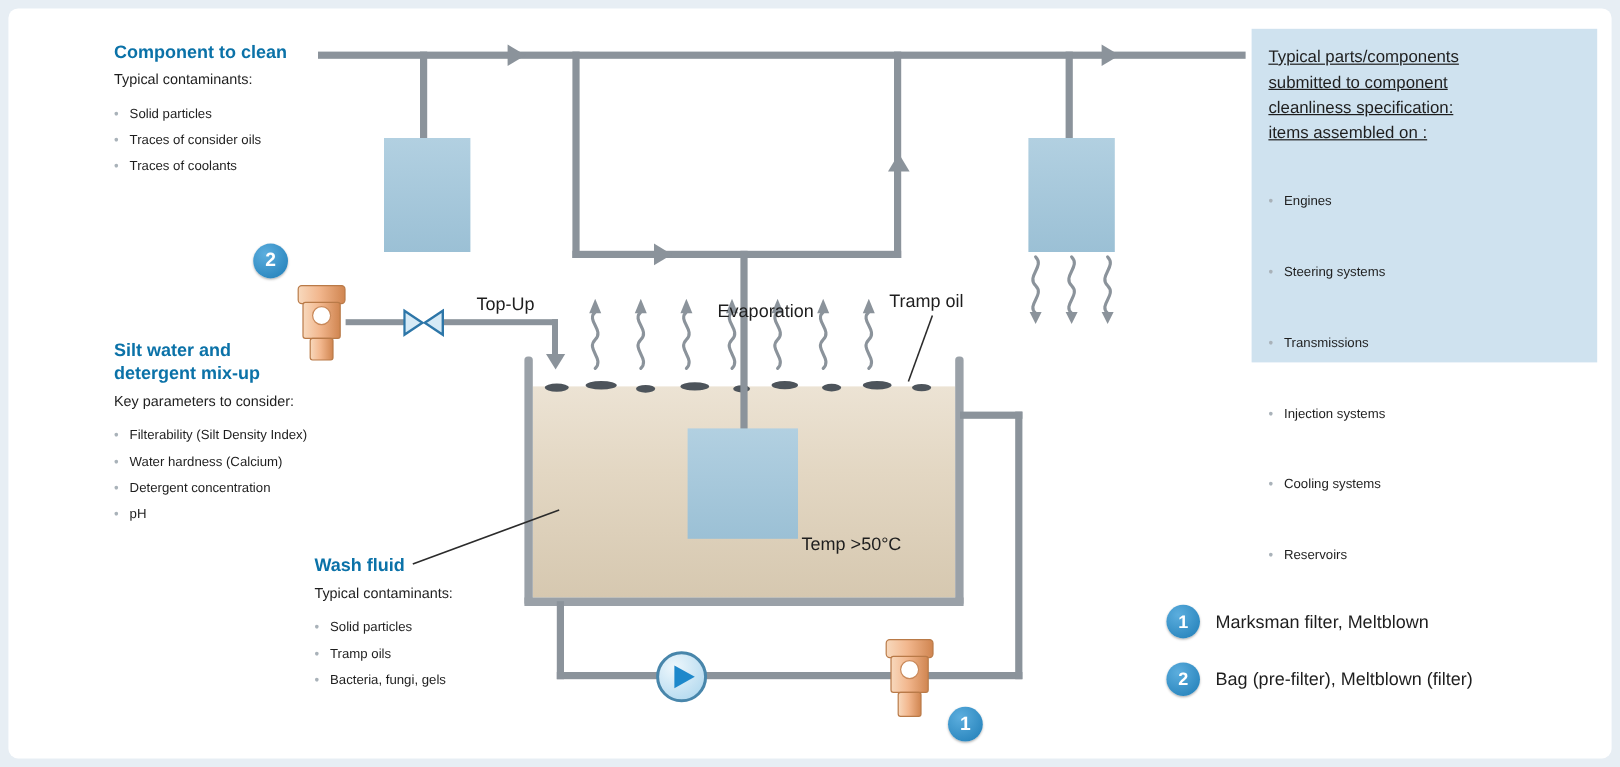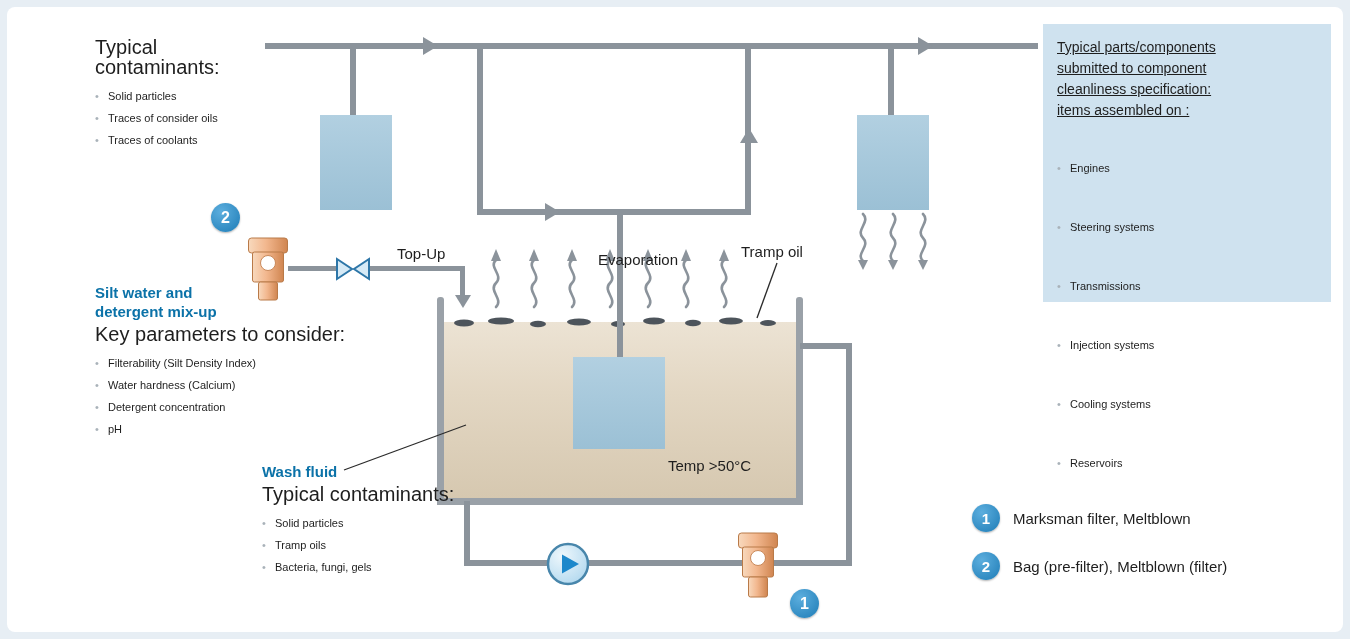--- a/index.html
+++ b/index.html
@@ -12,21 +12,21 @@
   .arr-u{position:absolute;width:0;height:0;border-left:9px solid transparent;
          border-right:9px solid transparent;border-bottom:15px solid #8b939b;z-index:4;}
   .arr-d{position:absolute;width:0;height:0;border-left:8px solid transparent;
          border-right:8px solid transparent;border-top:13px solid #8b939b;z-index:4;}
   .bluebox{position:absolute;background:linear-gradient(180deg,#b2d0e1,#9bc0d5);z-index:4;}
   .wall{position:absolute;background:#9aa1a8;z-index:2;border-radius:3px 3px 0 0;}
   .tankbottom{position:absolute;background:#9aa1a8;z-index:2;border-radius:0 0 3px 3px;}
   .fluid{position:absolute;background:linear-gradient(180deg,#ece3d4 0%,#e3d7c3 40%,#d6c8b0 100%);z-index:1;}
   .block{position:absolute;z-index:7;}
   .h-blue{color:#0b72a8;font-weight:bold;font-size:15px;line-height:19px;}
-  .sub{font-size:20px;line-height:20px;margin-top:3px;}
+  .sub{font-size:12px;line-height:20px;margin-top:3px;}
   .list{margin-top:8px;}
   .bullet{position:relative;padding-left:13px;font-size:11px;line-height:22px;}
   .bullet::before{content:"•";position:absolute;left:0;color:#a9b2b9;}
   .lbl{position:absolute;font-size:15px;z-index:7;white-space:nowrap;}
   .badge{position:absolute;width:29px;height:29px;border-radius:50%;
          background:radial-gradient(circle at 35% 30%,#5caede,#1e7cb6);color:#fff;
          font-weight:bold;font-size:16px;display:flex;align-items:center;justify-content:center;
          z-index:6;box-shadow:0 1px 2px rgba(0,0,0,.3);}
   .legend-item{position:absolute;display:flex;align-items:center;gap:13px;font-size:15px;z-index:7;}
   .legend-badge{width:28px;height:28px;border-radius:50%;flex:0 0 auto;
@@ -152,23 +152,24 @@
     <rect x="5.5" y="16" width="31" height="30" rx="2" fill="url(#fg)" stroke="#b97a48"></rect>
     <circle cx="21" cy="27" r="7.5" fill="#ffffff" stroke="#c9895a"></circle>
     <rect x="11.5" y="46" width="19" height="20" rx="2" fill="url(#fg)" stroke="#b97a48"></rect>
   </svg>
   <div class="badge" style="left:790px;top:589px">
       <span>1</span>
     </div>
 
   <div class="lbl" style="left:598px;top:251px">Evaporation</div>
   <div class="lbl" style="left:741px;top:243px">Tramp oil</div>
-  <div class="lbl" style="left:668px;top:457px">Temp &gt;50°C</div>
+  <div class="lbl" style="left:668px;top:445px">Temp &gt;50°C</div>
 
   <div class="block" style="left:95px;top:34px;width:190px">
+    <div class="h-blue">Component to clean</div>
     <div class="sub">Typical contaminants:</div>
     <div class="list">
       <div class="bullet">Solid particles</div>
       <div class="bullet">Traces of consider oils</div>
       <div class="bullet">Traces of coolants</div>
     </div>
   </div>
 
   <div class="block" style="left:95px;top:283px;width:252px">
     <div class="h-blue">Silt water and</div>

